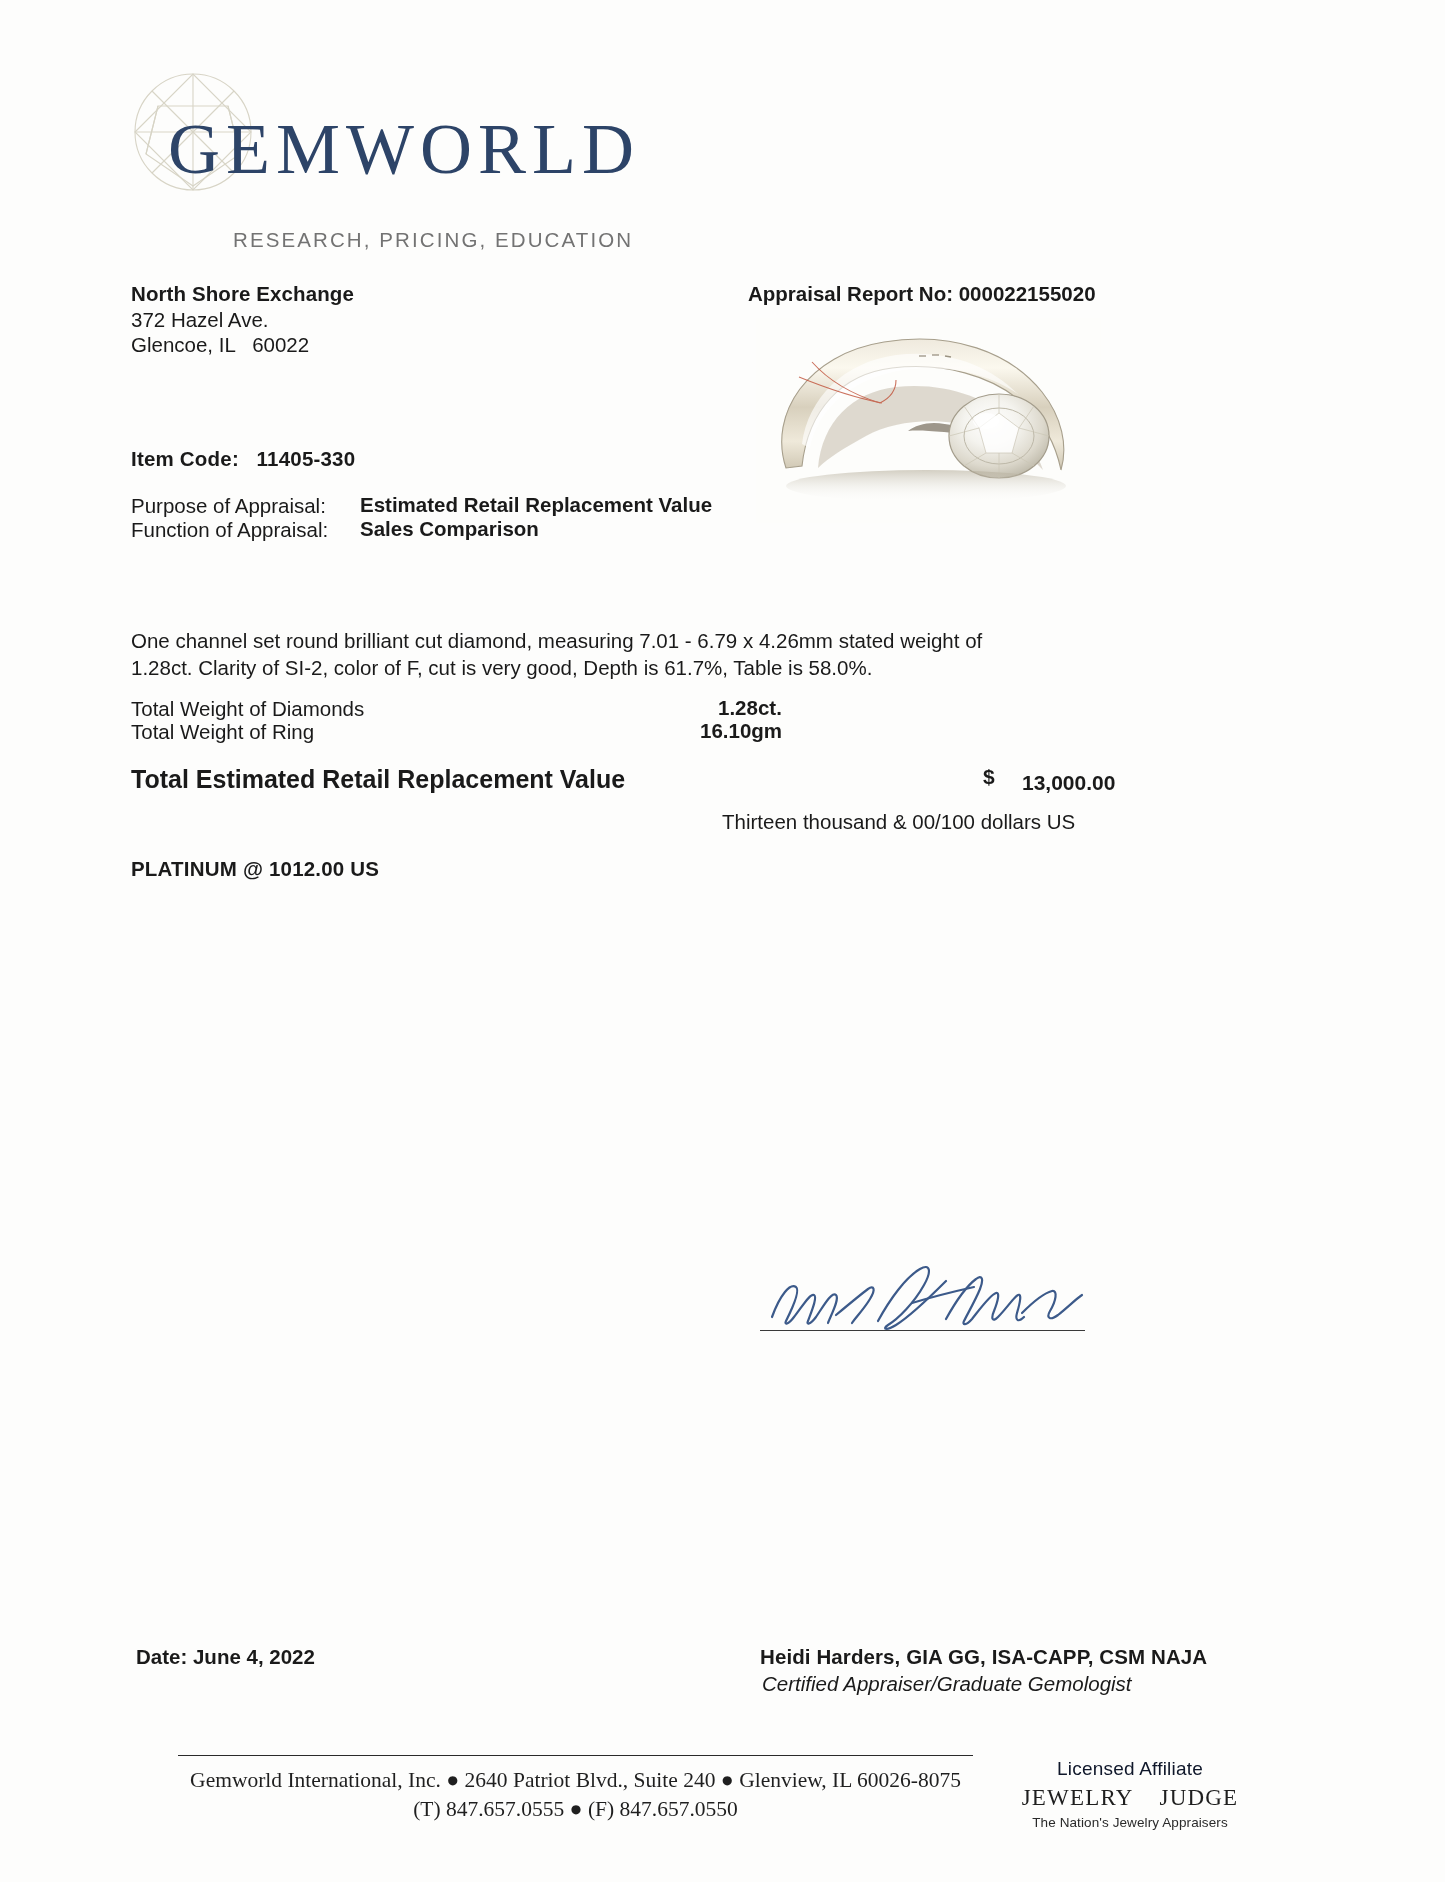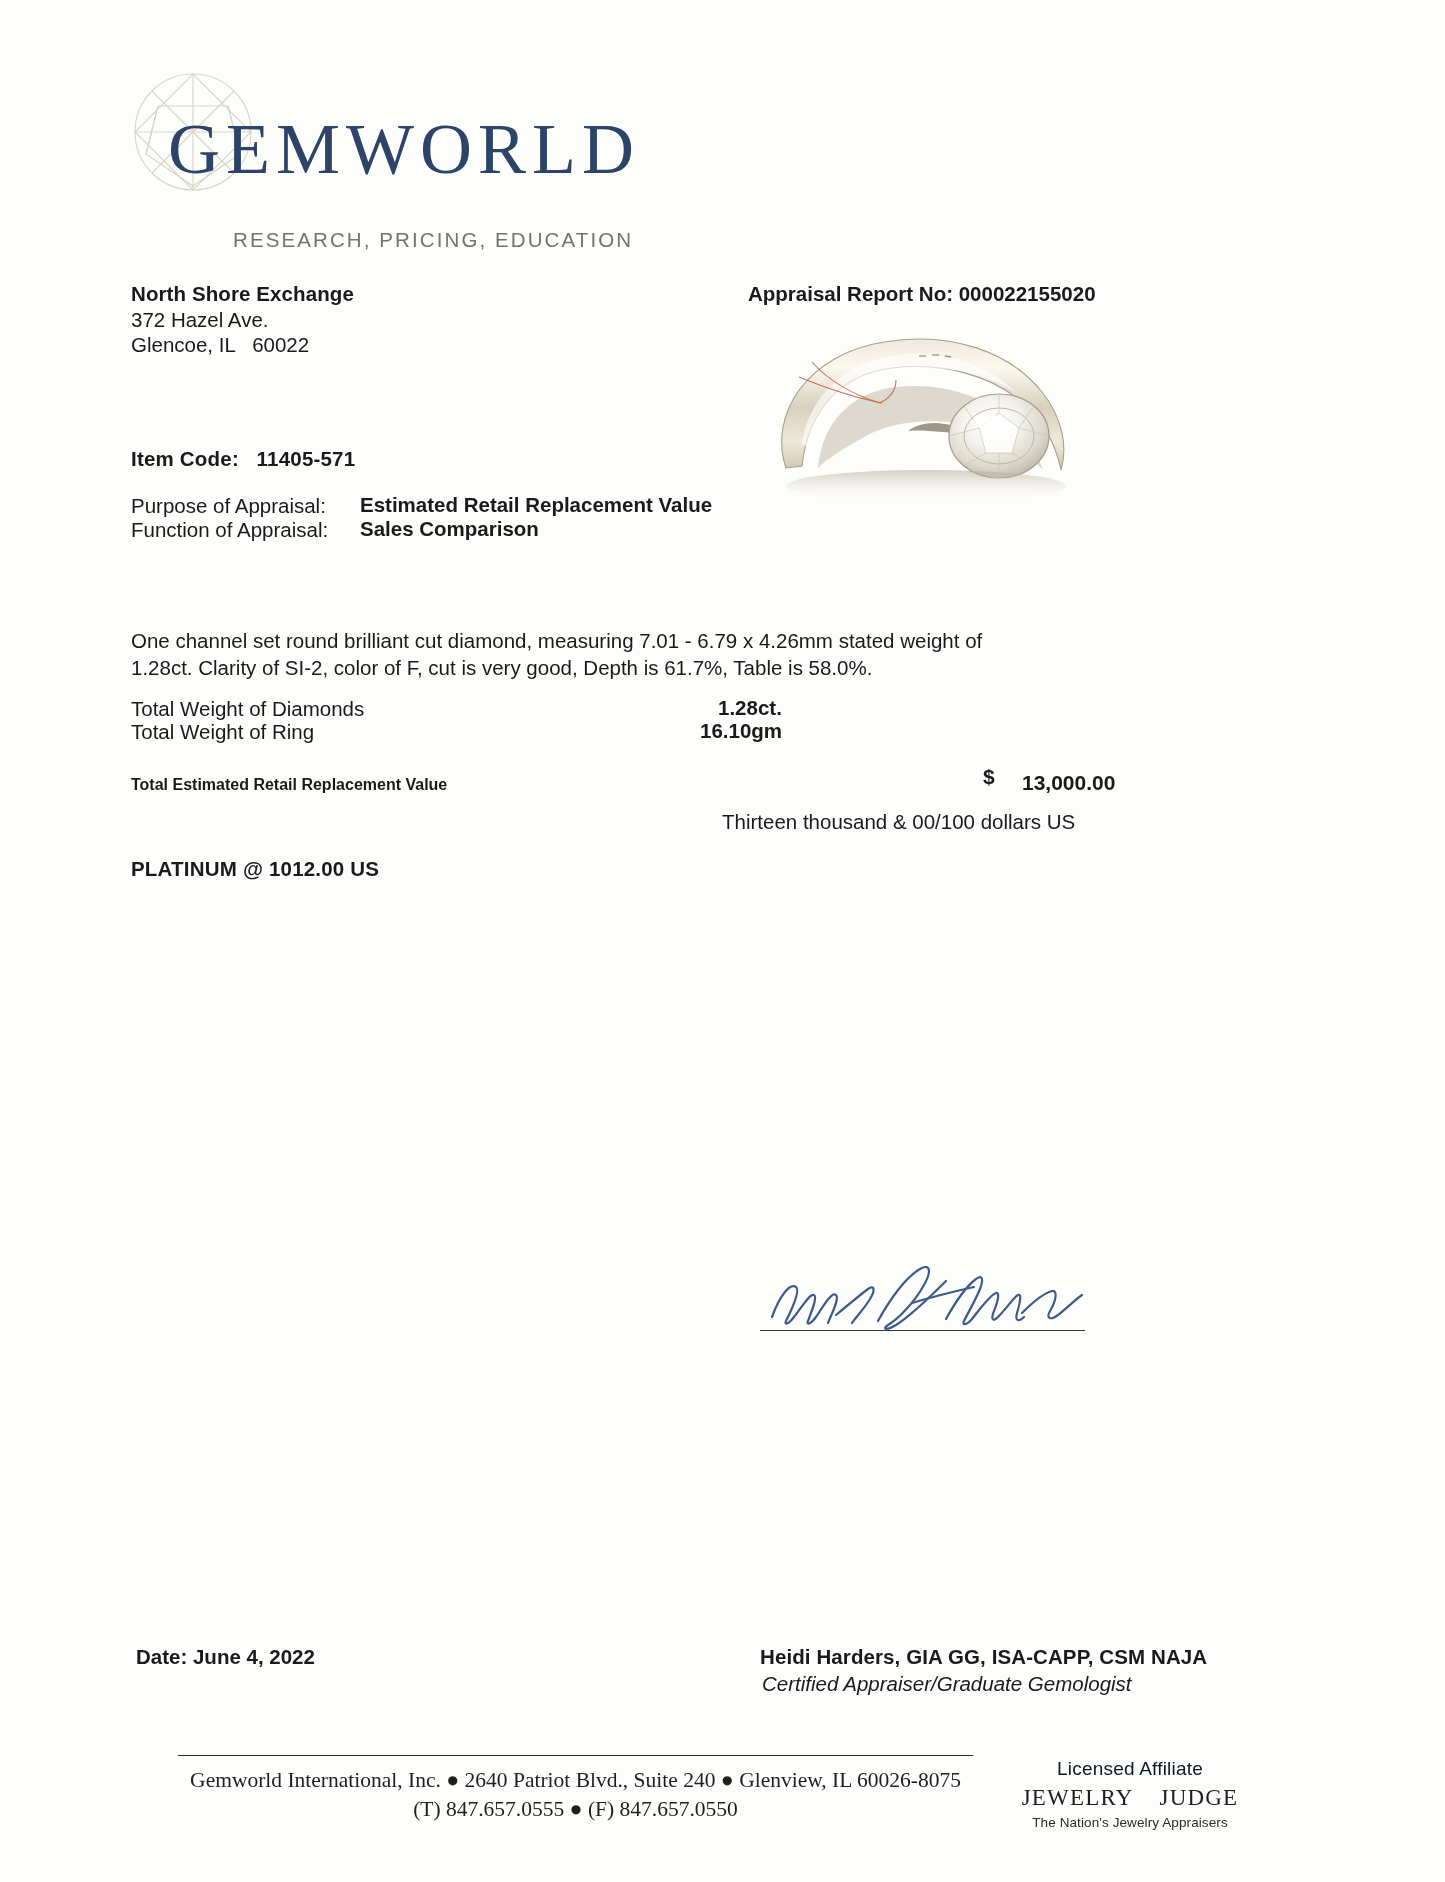--- a/index.html
+++ b/index.html
@@ -81,21 +81,21 @@
     line-height: 27px;
   }
   #desc-ring  { top: 561px; }
   #desc-stone { top: 627px; }
 
   .tw-diam-lbl  { left:131px; top:697px; font-size:20.5px;text-align:center; }
   .tw-diam-val  { left:718px; top:696px; font-size:20.5px; font-weight:bold; }
   .tw-ring-lbl  { left:131px; top:720px; font-size:20.5px; }
   .tw-ring-val  { left:700px; top:719px; font-size:20.5px; font-weight:bold; }
 
-  .total-lbl    { left:131px; top:765px; font-size:16px; font-weight:bold;margin-top:11px; }
+  .total-lbl    { left:131px; top:765px; font-size:25px; font-weight:bold; }
   .total-cur    { left:983px; top:765px; font-size:21px; font-weight:bold; }
   .total-amt    { left:1022px; top:727px; font-size:21px; font-weight:bold;margin-top:44px; }
 
   .words-line   { left:722px; top:810px; font-size:20.5px; }
 
   .metal-line   { left:131px; top:857px; font-size:20.5px; font-weight:bold; letter-spacing:0.2px; }
 
   
   #ring-photo {
     position: absolute;
@@ -270,21 +270,21 @@
           <path d="M278 88 L263 110"></path>
         <path d="M278 148 L256 135"></path>
           <path d="M208 148 L230 135"></path>
       </g>
       <ellipse cx="230" cy="103" rx="13" ry="8" fill="#ffffff" opacity="0.75"></ellipse>
     </g>
 
     <ellipse cx="170" cy="168" rx="140" ry="16" fill="url(#shadowGrad)"></ellipse>
   </svg>
 
-  <div class="abs item-code">Item Code:   11405-571</div>
+  <div class="abs item-code">Item Code:   11405-330</div>
 
   <div class="abs purpose-lbl">Purpose of Appraisal:</div>
   <div class="abs purpose-val">Estimated Retail Replacement Value</div>
   <div class="abs function-lbl">Function of Appraisal:</div>
   <div class="abs function-val">Sales Comparison</div>
 
   <div class="desc-block" id="desc-stone">One channel set round brilliant cut diamond, measuring 7.01 - 6.79 x 4.26mm stated weight of 1.28ct. Clarity of SI-2, color of F, cut is very good, Depth is 61.7%, Table is 58.0%.</div>
 
   <div class="abs tw-diam-lbl">Total Weight of Diamonds</div>
   <div class="abs tw-diam-val">1.28ct.</div>

